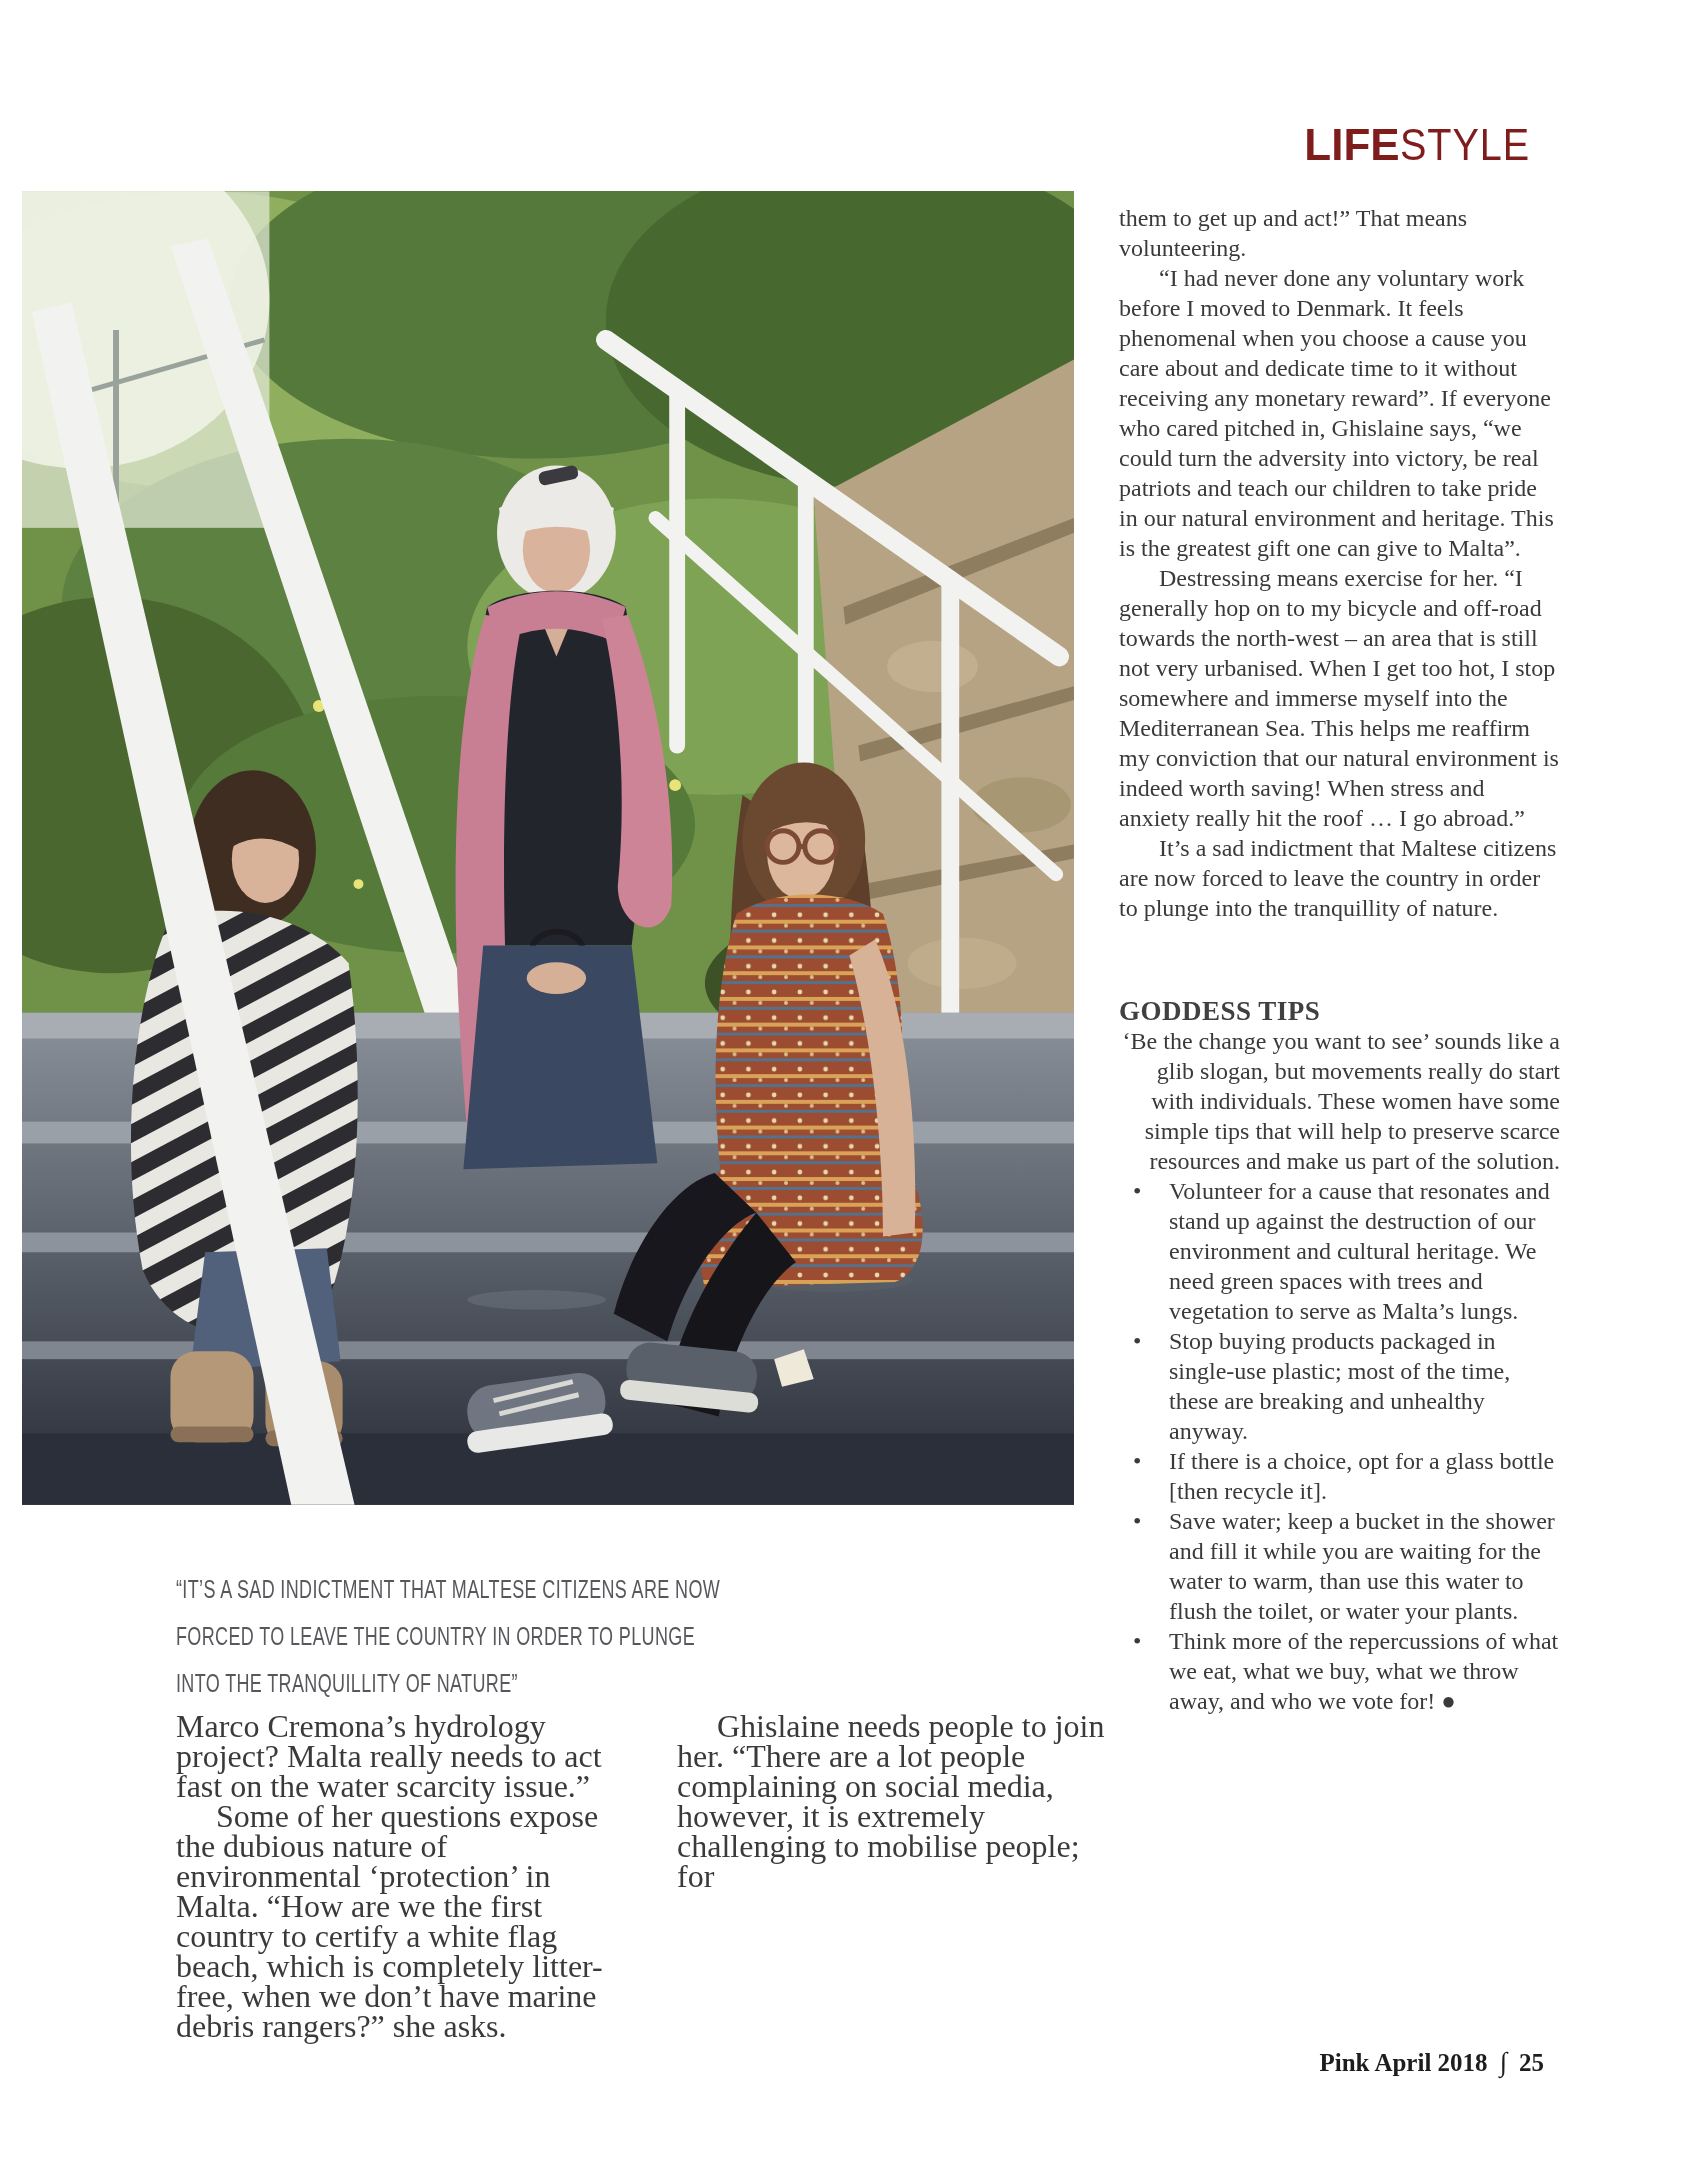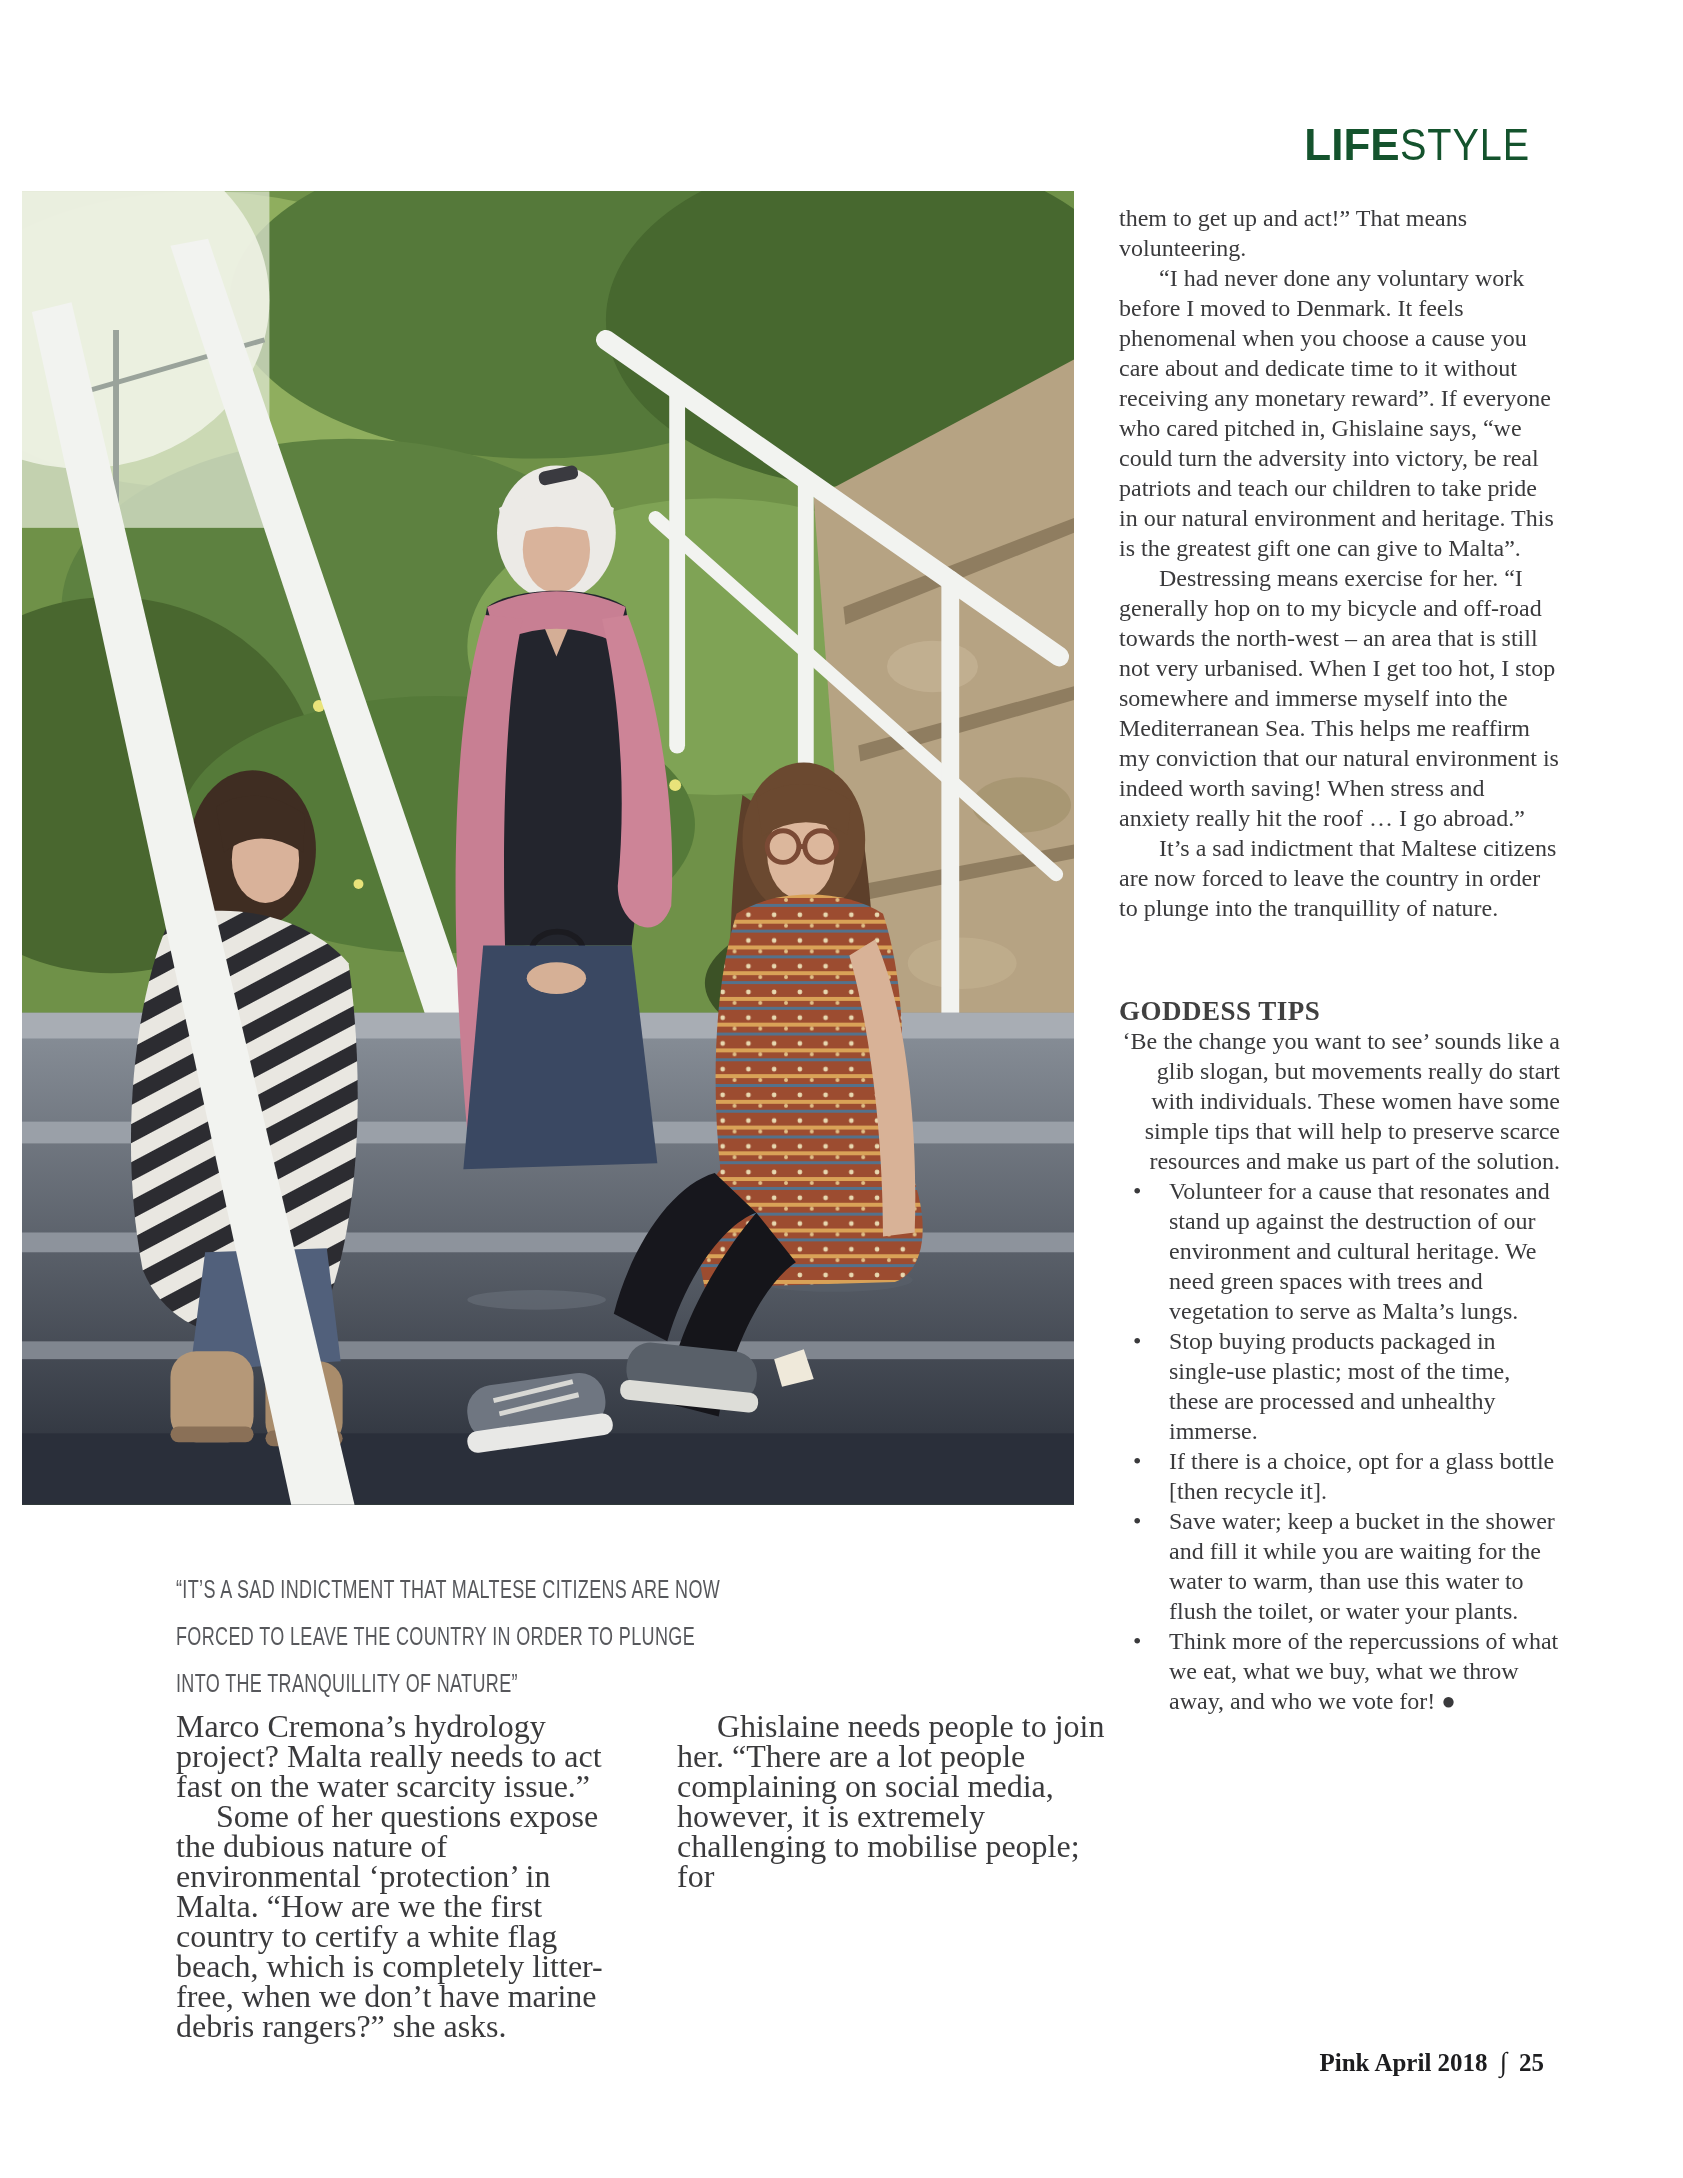--- a/index.html
+++ b/index.html
@@ -1,21 +1,21 @@
 <!DOCTYPE html>
 <html><head>
 <meta charset="utf-8">
 <style>
   html,body{margin:0;padding:0;background:#ffffff;}
   .page{
     position:relative;width:1683px;height:2178px;background:#ffffff;overflow:hidden;
     font-family:"Liberation Serif", serif;color:#3a3a3c;
   }
   
-  .brand{position:absolute;top:123px;right:139px;white-space:nowrap;color:#14532d;
+  .brand{position:absolute;top:123px;right:139px;white-space:nowrap;color:#7f1d1d;
     font-family:"Liberation Sans", sans-serif;font-size:44px;line-height:44px;}
   .brand .bold{font-weight:700;letter-spacing:0;}
   .brand .light{display:inline-block;font-weight:300;transform:scaleX(.9);transform-origin:left bottom;letter-spacing:1px;}
   
   .photo{position:absolute;left:22px;top:191px;width:1052px;height:1314px;overflow:hidden;background:#6f9148;}
   .photo svg{display:block;}
   
   .right-col{position:absolute;left:1119px;top:203px;width:441px;font-size:24px;line-height:30px;}
   .right-col p{margin:0;}
   .ind{text-indent:40px;}
@@ -190,21 +190,21 @@
   <div class="right-col">
     <p>them to get up and act!” That means volunteering.</p>
     <p class="ind">“I had never done any voluntary work before I moved to Denmark. It feels phenomenal when you choose a cause you care about and dedicate time to it without receiving any monetary reward”. If everyone who cared pitched in, Ghislaine says, “we could turn the adversity into victory, be real patriots and teach our children to take pride in our natural environment and heritage. This is the greatest gift one can give to Malta”.</p>
     <p class="ind">Destressing means exercise for her. “I generally hop on to my bicycle and off-road towards the north-west – an area that is still not very urbanised. When I get too hot, I stop somewhere and immerse myself into the Mediterranean Sea. This helps me reaffirm my conviction that our natural environment is indeed worth saving! When stress and anxiety really hit the roof … I go abroad.”</p>
     <p class="ind">It’s a sad indictment that Maltese citizens are now forced to leave the country in order to plunge into the tranquillity of nature.</p>
 
     <div class="tips-heading">GODDESS TIPS</div>
     <p class="tips-intro">‘Be the change you want to see’ sounds like a glib slogan, but movements really do start with individuals. These women have some simple tips that will help to preserve scarce resources and make us part of the solution.</p>
     <ul class="tips">
       <li>Volunteer for a cause that resonates and stand up against the destruction of our environment and cultural heritage. We need green spaces with trees and vegetation to serve as Malta’s lungs.</li>
-      <li>Stop buying products packaged in single-use plastic; most of the time, these are processed and unhealthy immerse.</li>
+      <li>Stop buying products packaged in single-use plastic; most of the time, these are breaking and unhealthy anyway.</li>
       <li>If there is a choice, opt for a glass bottle [then recycle it].</li>
       <li>Save water; keep a bucket in the shower and fill it while you are waiting for the water to warm, than use this water to flush the toilet, or water your plants.</li>
       <li>Think more of the repercussions of what we eat, what we buy, what we throw away, and who we vote for! ●</li>
     </ul>
   </div>
 
   <div class="quote">
     <div class="row"><span class="qline">“IT’S A SAD INDICTMENT THAT MALTESE CITIZENS ARE NOW</span></div>
     <div class="row"><span class="qline">FORCED TO LEAVE THE COUNTRY IN ORDER TO PLUNGE</span></div>
     <div class="row"><span class="qline">INTO THE TRANQUILLITY OF NATURE”</span></div>

